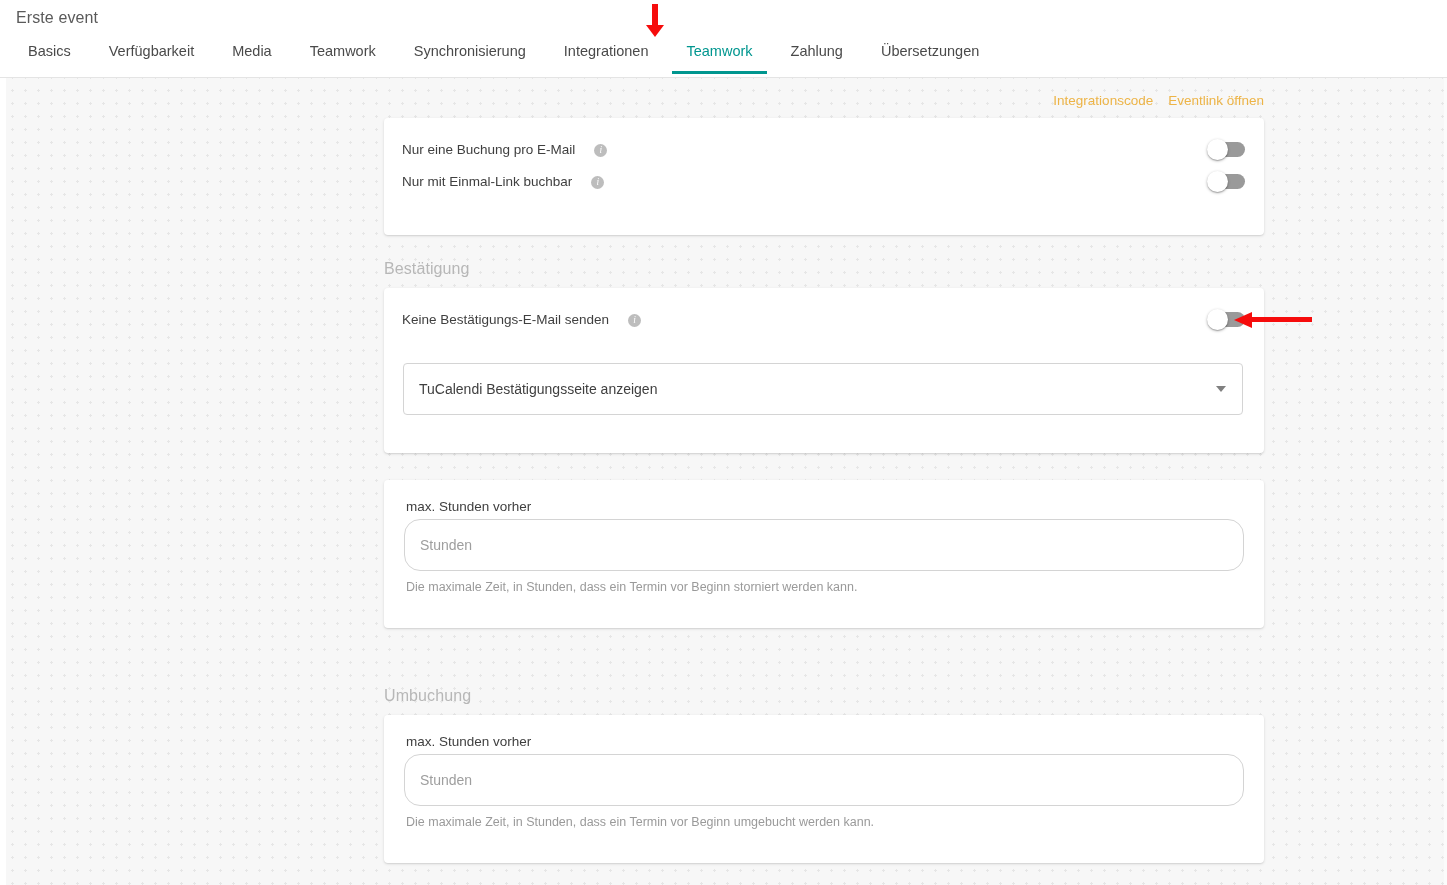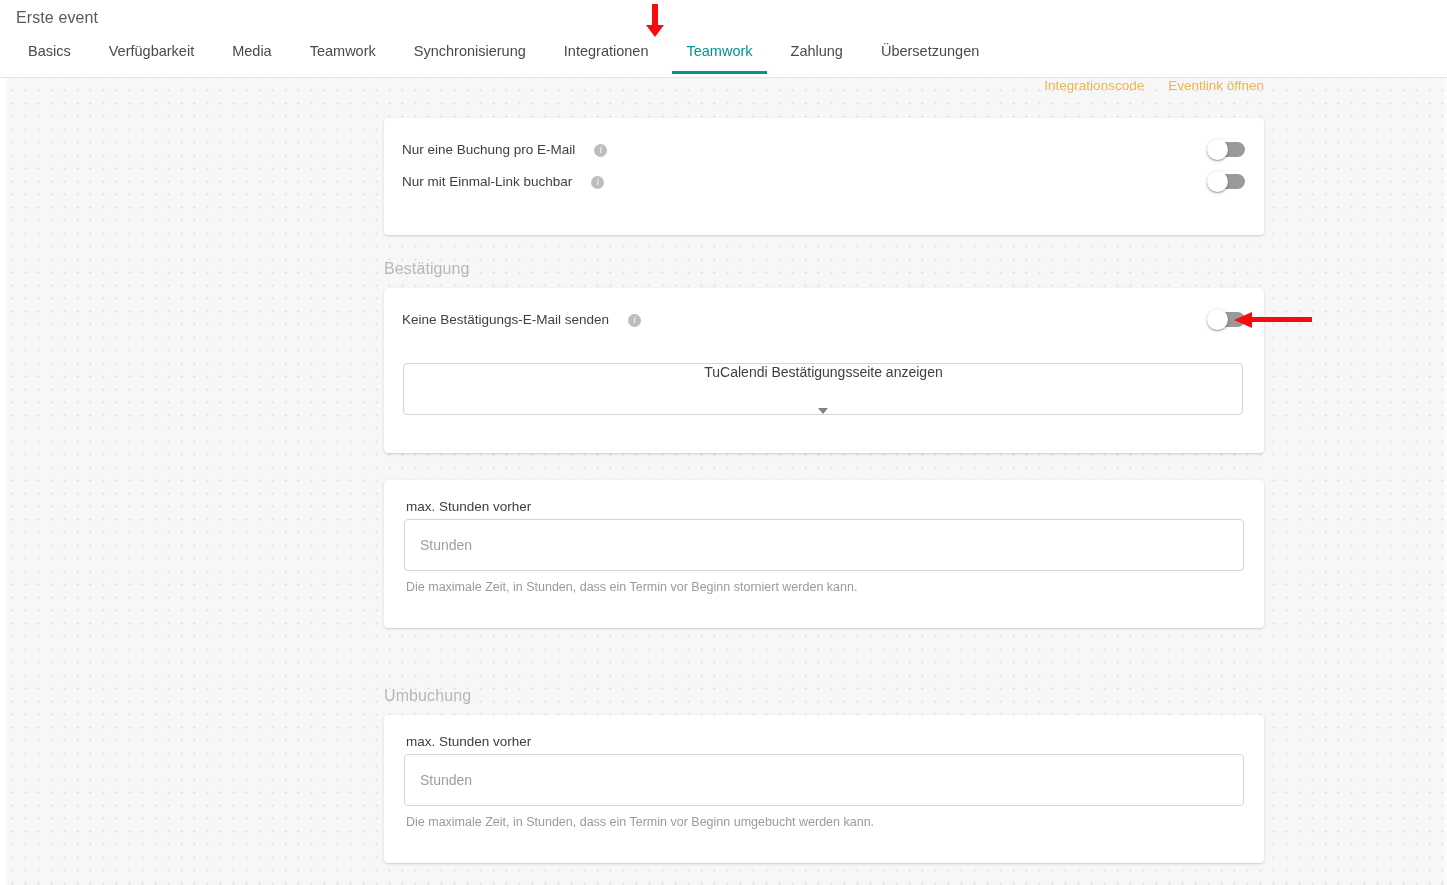--- a/index.html
+++ b/index.html
@@ -75,21 +75,22 @@
 
   .content {
     position: absolute;
     left: 384px; top: 78px;
     width: 880px;
   }
 
   
   .toplinks {
     display: flex; justify-content: flex-end;
-    gap: 24px;
+    align-items: center;
+    gap: 15px;
     height: 44px;
     padding-right: 42px;
     position: absolute;
     right: -42px; top: 0; width: 920px;
   }
   .toplink {
     font-size: 13.5px;
     color: #edb447;
     cursor: pointer;
     white-space: nowrap;
@@ -168,21 +169,20 @@
   }
   .select-box {
     position: absolute; left: 19px; top: 75px;
     width: 840px; height: 52px;
     border: 1px solid #d4d4d4;
     border-radius: 4px;
     background: #ffffff;
     display: flex; align-items: center;
     padding: 0 14px 0 15px;
     cursor: pointer;
-    flex-direction: column;
   }
   .select-value { font-size: 14px; color: #3f3f3f; flex: 1; }
   .caret {
     width: 0; height: 0;
     border-left: 5px solid transparent;
     border-right: 5px solid transparent;
     border-top: 6px solid #808080;
     margin-right: 2px;
   }
 
@@ -191,21 +191,21 @@
   .sec-rebook { position: absolute; left: 0; top: 609px; width: 880px; }
   .card-form { width: 880px; height: 148px; position: relative; }
   .form-label {
     position: absolute; left: 22px; top: 19px;
     font-size: 13.5px; color: #3f3f3f;
   }
   .text-input {
     position: absolute; left: 20px; top: 39px;
     width: 840px; height: 52px;
     border: 1px solid #d4d4d4;
-    border-radius: 4px;
+    border-radius: 16px;
     background: #ffffff;
     font-size: 14px;
     color: #3f3f3f;
     padding: 0 15px;
     font-family: "Liberation Sans", sans-serif;
     outline: none;
   }
   .text-input::placeholder { color: #9e9e9e; }
   .help-text {
     position: absolute; left: 22px; top: 100px;

